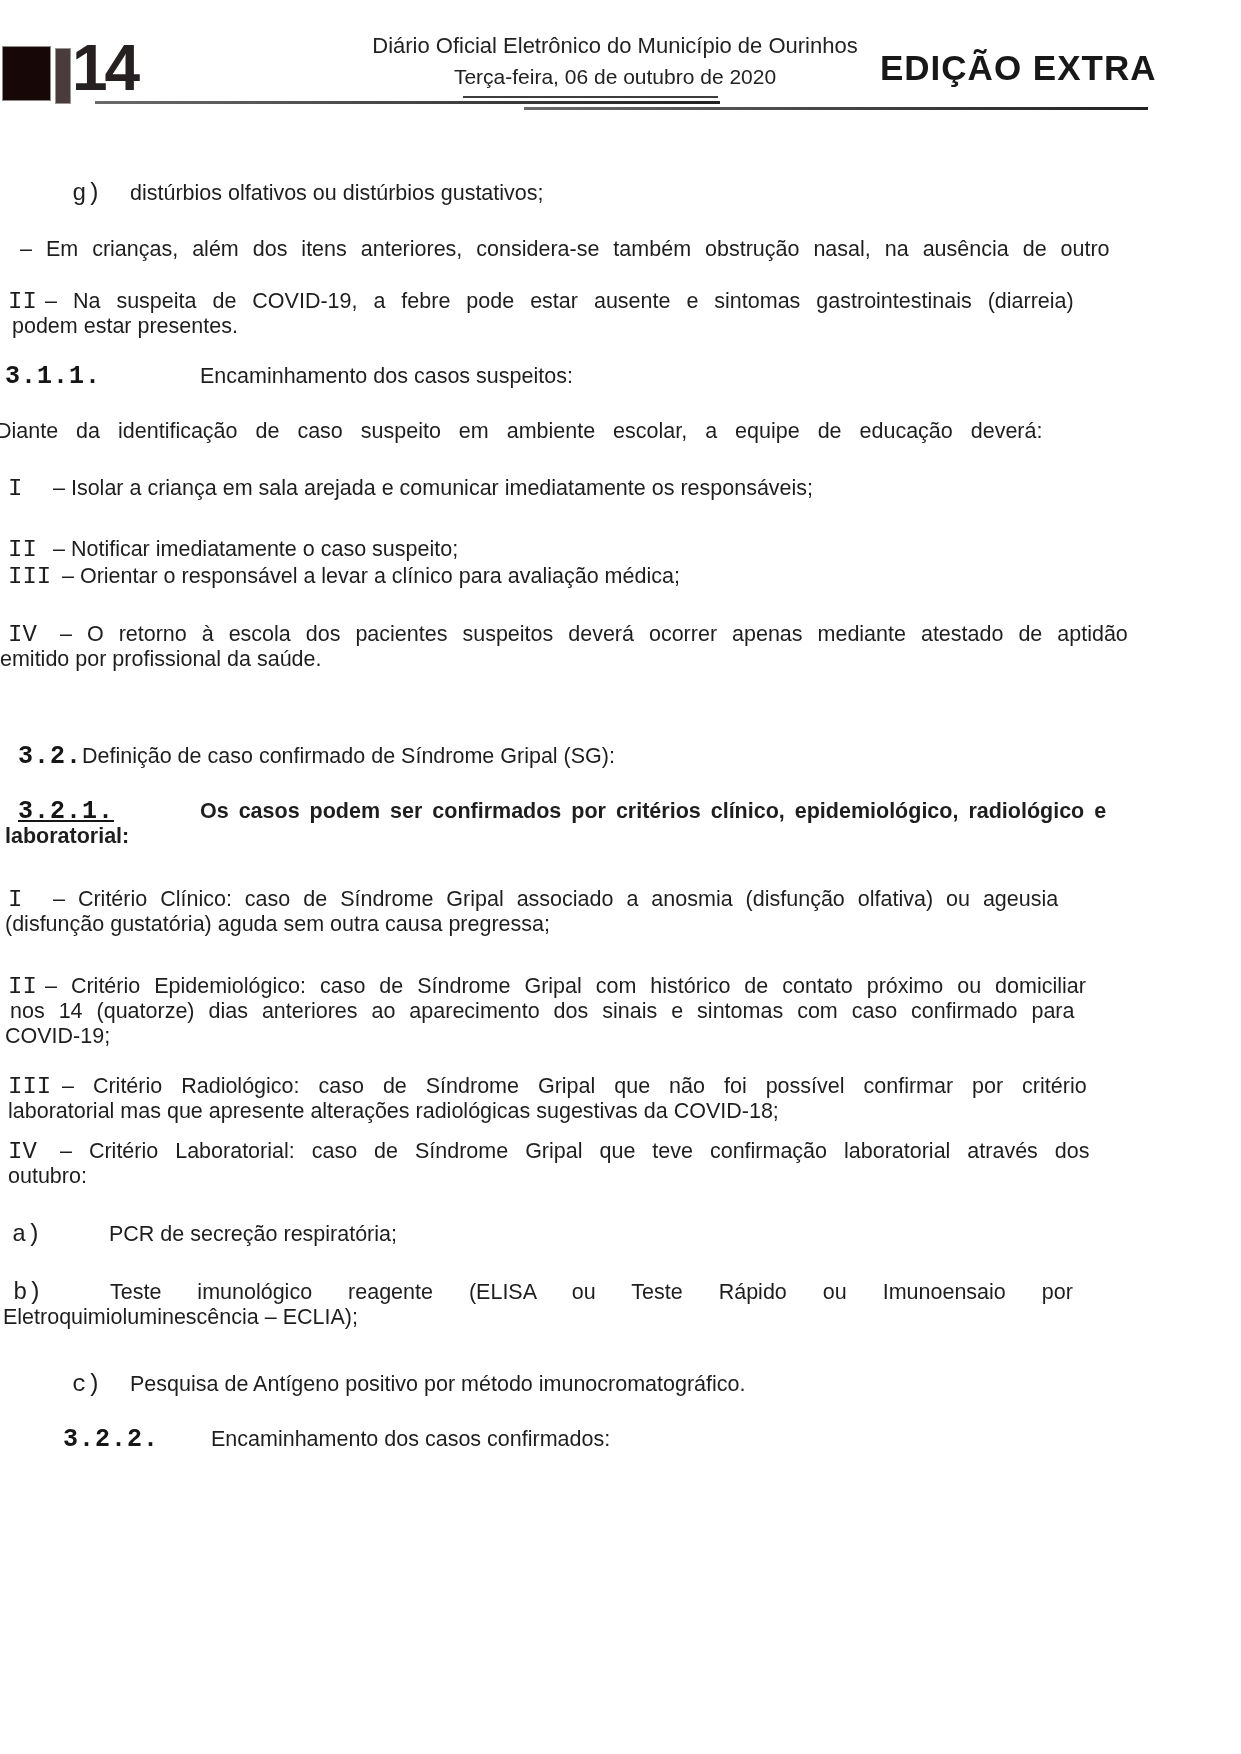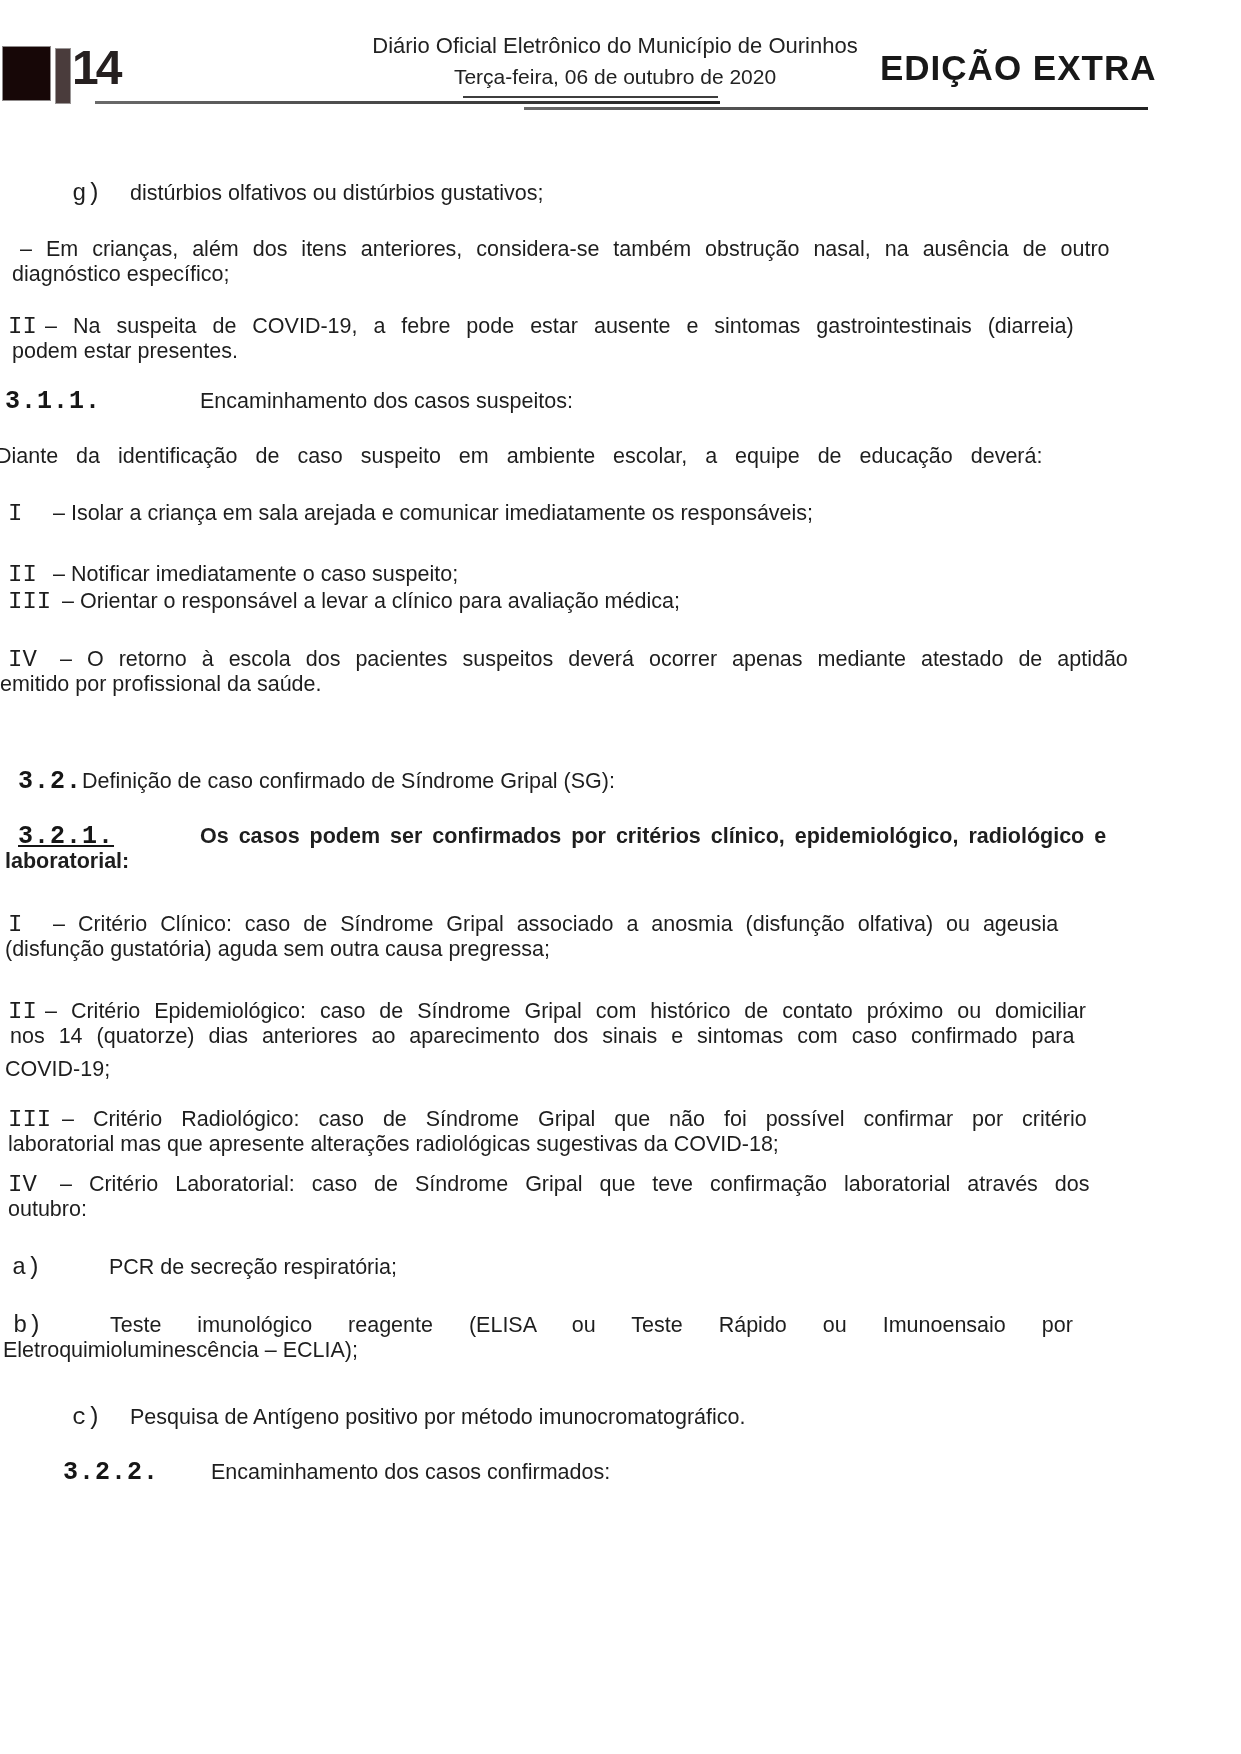--- a/index.html
+++ b/index.html
@@ -16,21 +16,21 @@
   .badge-dark{
     position:absolute;left:2px;top:46px;width:47px;height:53px;
     background:#170707;border:1px solid #8f8b8b;
   }
   .badge-bar{
     position:absolute;left:55px;top:48px;width:14px;height:54px;
     background:#4a3c3c;border:1px solid #9a9696;
   }
   .pagenum{
     position:absolute;left:72px;top:36px;
-    font-size:48px;font-weight:700;letter-spacing:-3px;color:#262020;
+    font-size:64px;font-weight:700;letter-spacing:-3px;color:#262020;
     line-height:64px;
   }
   .hdr-center{position:absolute;left:315px;top:33px;width:600px;text-align:center;}
   .gz-title{font-size:22px;color:#222;line-height:26px;}
   .gz-date{font-size:21px;color:#222;line-height:25px;margin-top:5px;}
   .date-rule{position:absolute;left:463px;top:96px;width:255px;height:2px;background:#3d3d3d;}
   .ruleA{position:absolute;left:95px;top:101px;width:625px;height:3px;
     background:linear-gradient(90deg,#6a6a6a,#222);}
   .ruleB{position:absolute;left:524px;top:107px;width:624px;height:3px;
     background:linear-gradient(90deg,#6a6a6a,#222);}
@@ -73,21 +73,20 @@
     <div class="date-rule"></div>
     <div class="ruleA"></div>
     <div class="ruleB"></div>
   </div>
   <div class="doc" id="doc-body">
       <div class="para item" style="margin-top: 0px; padding-left: 72px;">
         <div class="tline"><span class="marker" style="width: 58px;">g)</span><span>distúrbios olfativos ou distúrbios gustativos;</span></div>
       </div>
       <div class="para plain" style="margin-top: 31px; padding-left: 12px;">
         <div class="tline" style="margin-left: 8px; word-spacing: 8px;"><span>– Em crianças, além dos itens anteriores, considera-se também obstrução nasal, na ausência de outro</span></div>
-        <div class="tline"><span>diagnóstico específico;</span></div>
       </div>
       <div class="para item" style="margin-top: 27px; padding-left: 8px;">
         <div class="tline" style="word-spacing: 10px;"><span class="marker" style="width: 37px;">II</span><span>– Na suspeita de COVID-19, a febre pode estar ausente e sintomas gastrointestinais (diarreia)</span></div>
         <div class="tline" style="margin-left: 4px;"><span>podem estar presentes.</span></div>
       </div>
       <div class="para heading" style="margin-top: 25px; padding-left: 5px;">
         <div class="tline"><span class="secnum" style="width: 195px;">3.1.1.</span><span>Encaminhamento dos casos suspeitos:</span></div>
       </div>
       <div class="para plain" style="margin-top: 30px; padding-left: 0px;">
         <div class="tline" style="margin-left: -4px; word-spacing: 12px;"><span>Diante da identificação de caso suspeito em ambiente escolar, a equipe de educação deverá:</span></div>
@@ -112,21 +111,21 @@
         <div class="tline" style="word-spacing: 4px;"><span class="secnum" style="width: 182px; text-decoration: underline;">3.2.1.</span><span class="b">Os casos podem ser confirmados por critérios clínico, epidemiológico, radiológico e</span></div>
         <div class="tline" style="margin-left: -13px;"><span class="b">laboratorial:</span></div>
       </div>
       <div class="para item" style="margin-top: 38px; padding-left: 8px;">
         <div class="tline" style="word-spacing: 7px;"><span class="marker" style="width: 45px;">I</span><span>– Critério Clínico: caso de Síndrome Gripal associado a anosmia (disfunção olfativa) ou ageusia</span></div>
         <div class="tline" style="margin-left: -3px;"><span>(disfunção gustatória) aguda sem outra causa pregressa;</span></div>
       </div>
       <div class="para item" style="margin-top: 37px; padding-left: 8px;">
         <div class="tline" style="word-spacing: 8px;"><span class="marker" style="width: 37px;">II</span><span>– Critério Epidemiológico: caso de Síndrome Gripal com histórico de contato próximo ou domiciliar</span></div>
         <div class="tline" style="margin-left: 2px; word-spacing: 8px;"><span>nos 14 (quatorze) dias anteriores ao aparecimento dos sinais e sintomas com caso confirmado para</span></div>
-        <div class="tline" style="margin-left: -3px; margin-top: 8px;"><span>COVID-19;</span></div>
+        <div class="tline" style="margin-left: -3px;"><span>COVID-19;</span></div>
       </div>
       <div class="para item" style="margin-top: 25px; padding-left: 8px;">
         <div class="tline" style="word-spacing: 13px;"><span class="marker" style="width: 54px;">III</span><span>– Critério Radiológico: caso de Síndrome Gripal que não foi possível confirmar por critério</span></div>
         <div class="tline"><span>laboratorial mas que apresente alterações radiológicas sugestivas da COVID-18;</span></div>
       </div>
       <div class="para item" style="margin-top: 15px; padding-left: 8px;">
         <div class="tline" style="word-spacing: 11px;"><span class="marker" style="width: 52px;">IV</span><span>– Critério Laboratorial: caso de Síndrome Gripal que teve confirmação laboratorial através dos</span></div>
         <div class="tline"><span>outubro:</span></div>
       </div>
       <div class="para item" style="margin-top: 33px; padding-left: 12px;">

